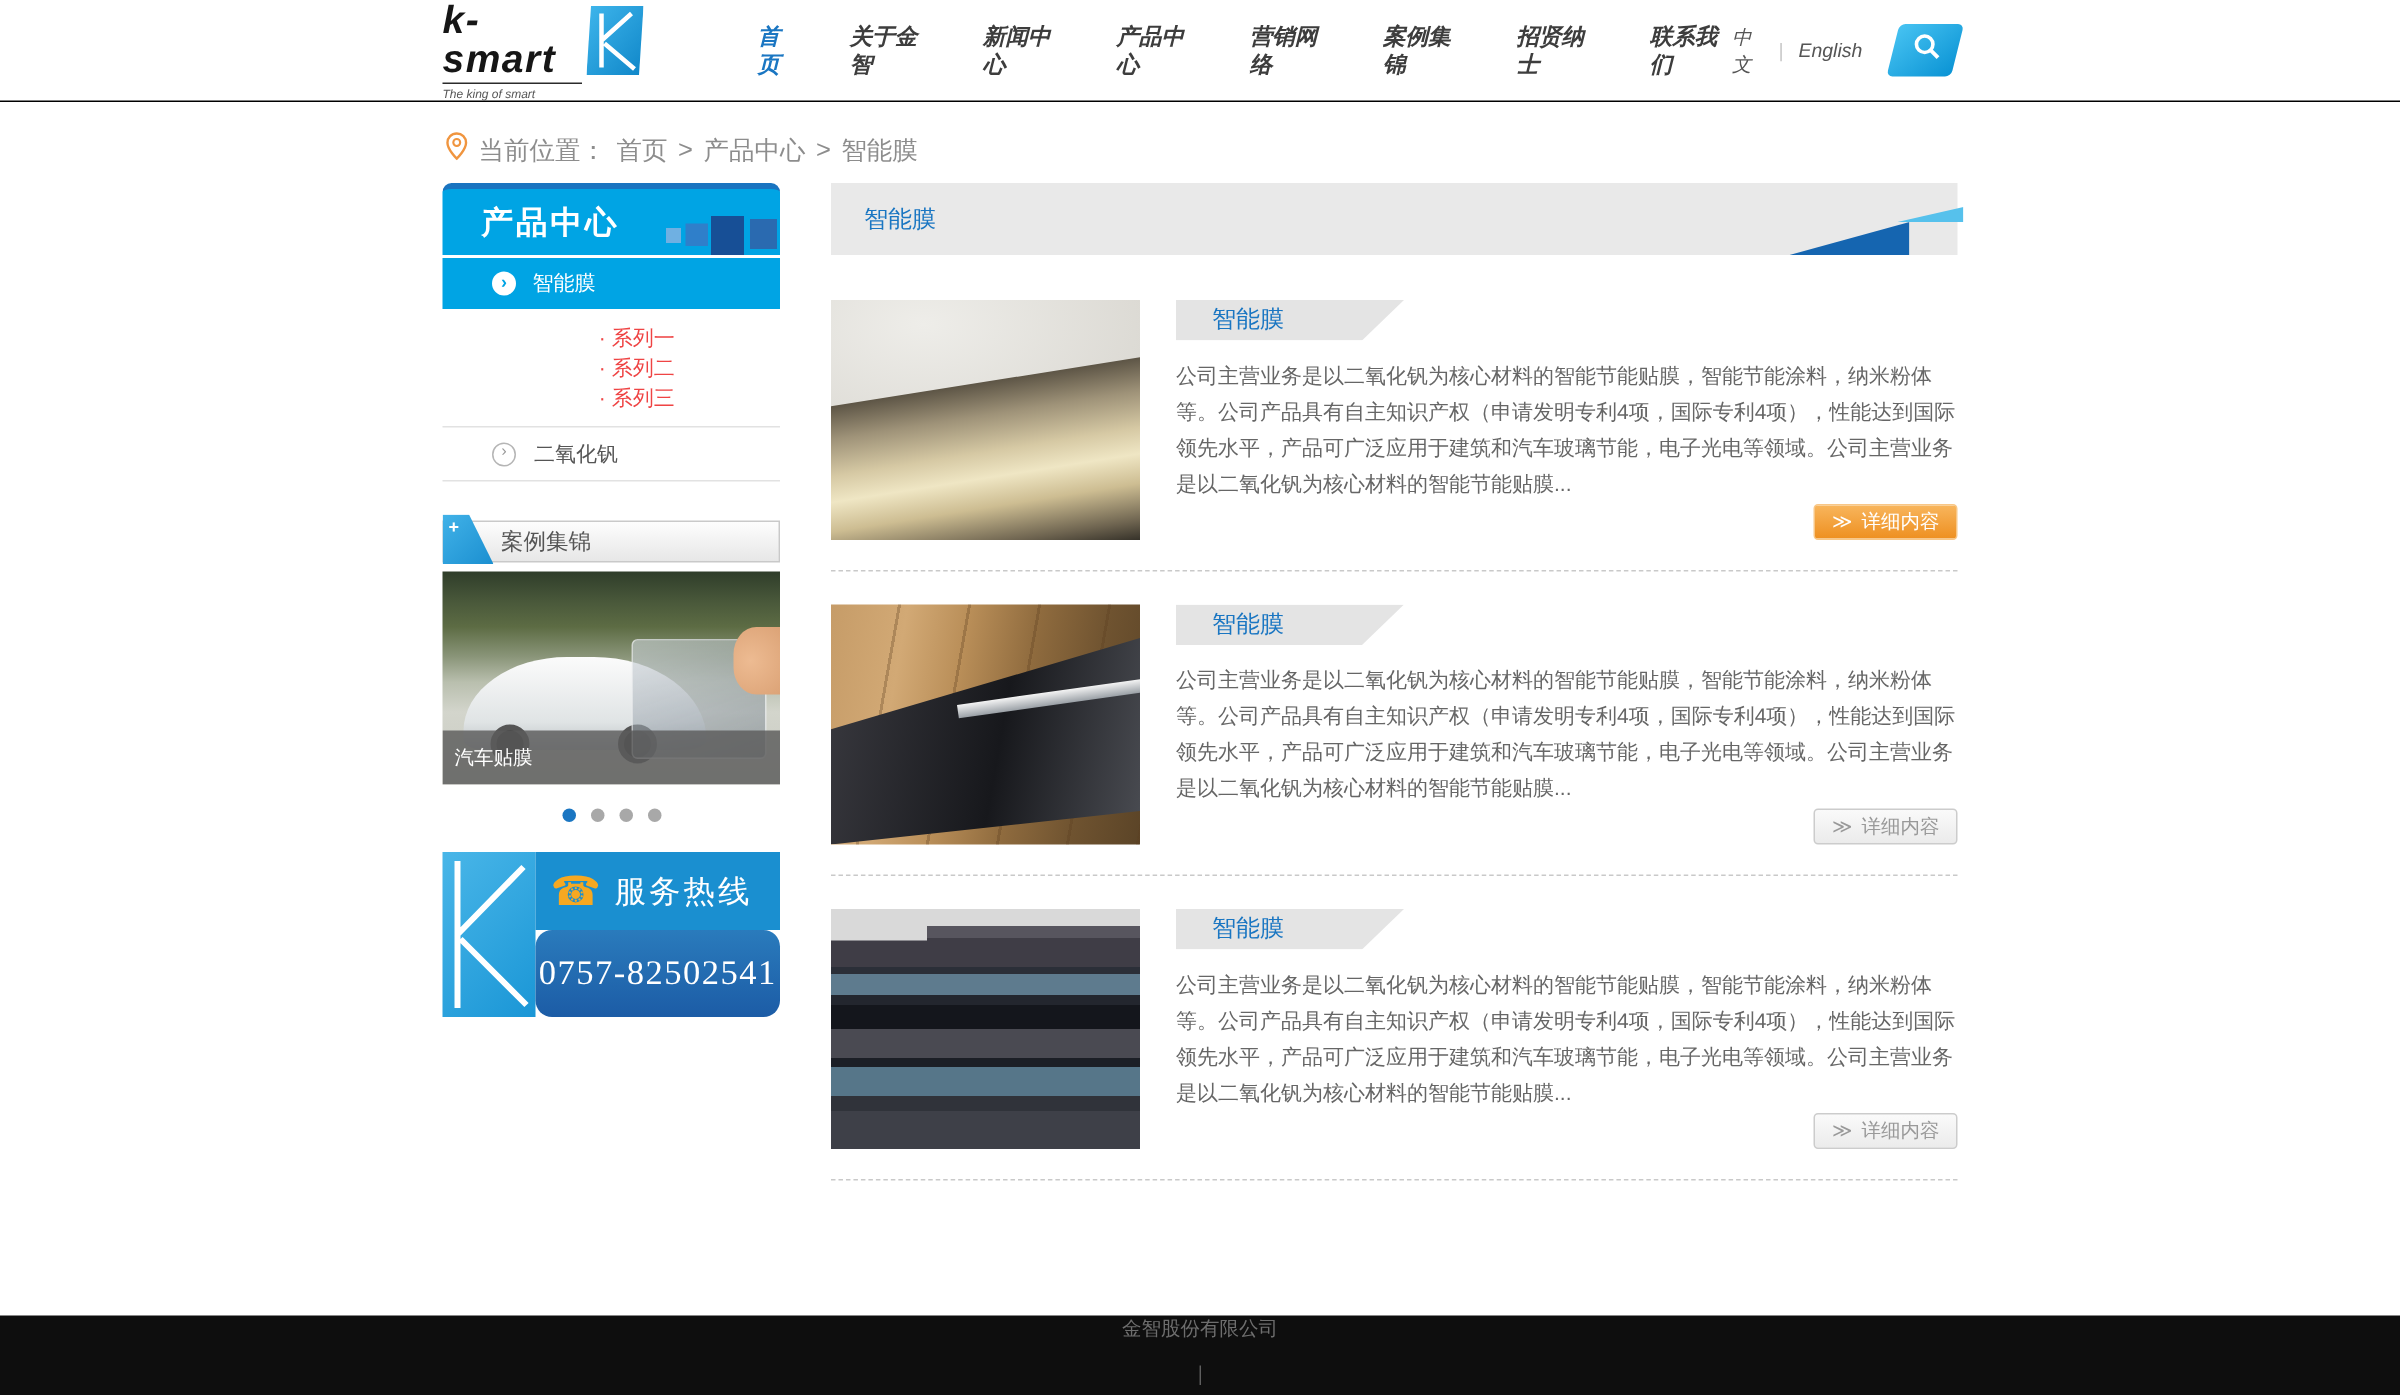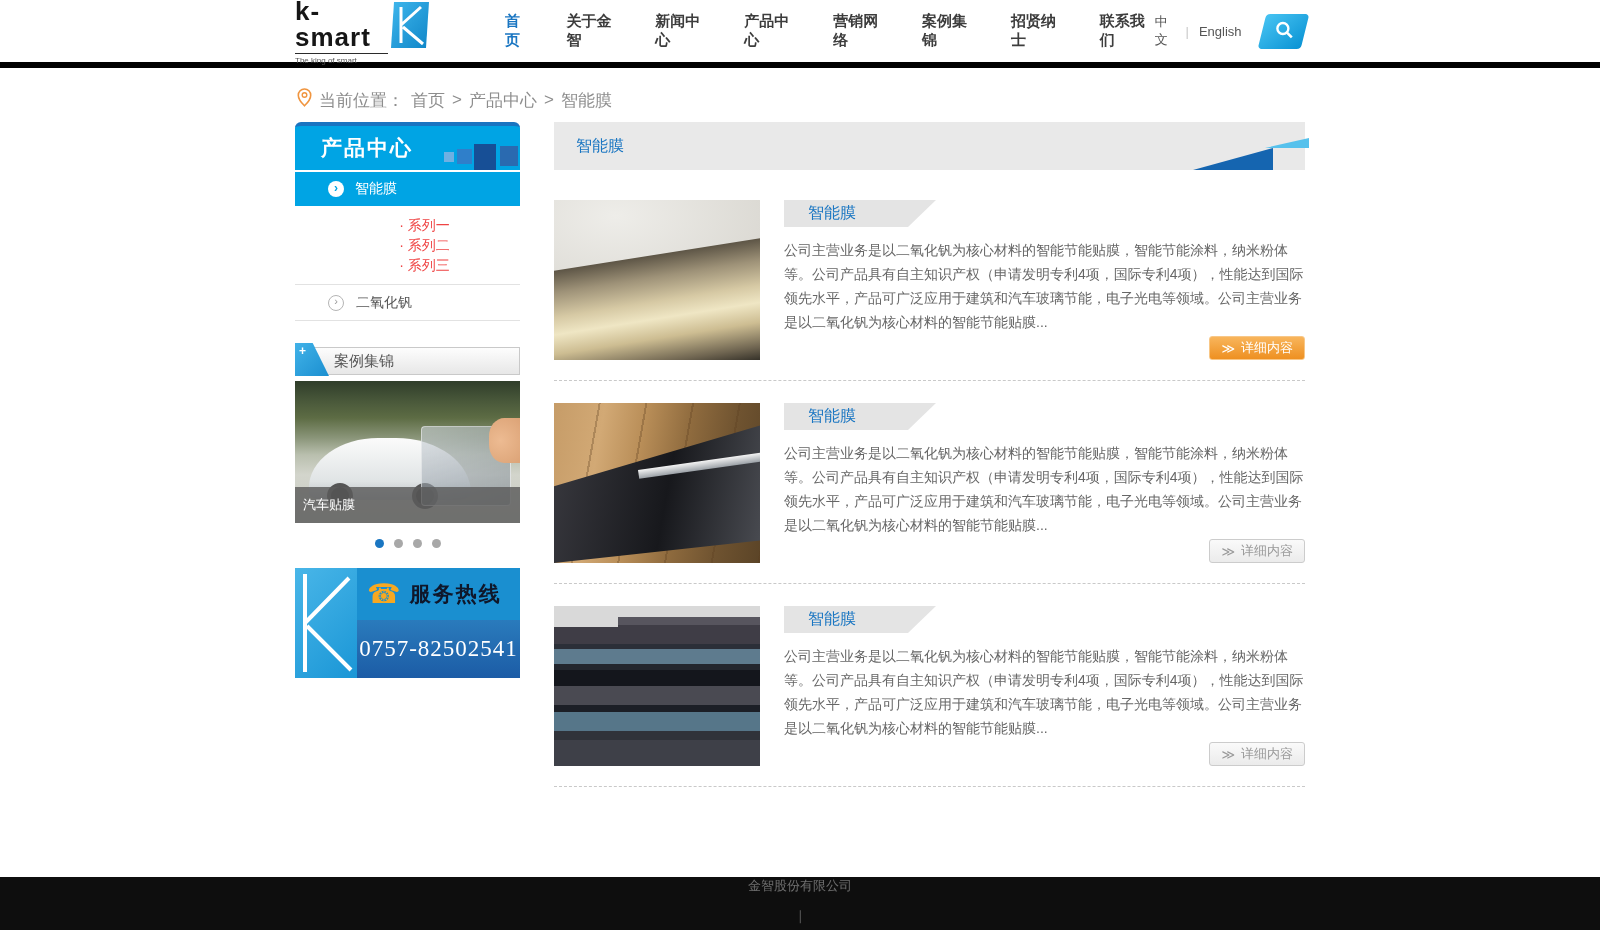--- a/index.html
+++ b/index.html
@@ -1,20 +1,20 @@
 <!DOCTYPE html>
 <html><head>
 <meta charset="utf-8">
 <style>
   * { margin:0; padding:0; box-sizing:border-box; }
   body { width:1600px; height:930px; background:#fff; font-family:"Liberation Sans","DejaVu Sans",sans-serif; display:flex; flex-direction:column; overflow:hidden; }
   a { text-decoration:none; }
 
   
-  .top { height:68px; border-bottom:6px solid #000000; flex:none; background:#fff; }
+  .top { height:68px; border-bottom:1px solid #000000; flex:none; background:#fff;font-style:italic; }
   .hdr-inner { width:1010px; margin:0 auto; height:100%; display:flex; align-items:center; }
   .logo { display:flex; align-items:center; cursor:pointer; }
   .logo-txt { display:flex; flex-direction:column; align-items:flex-start; }
   .logo-name { font-size:26px; font-weight:bold; color:#161616; letter-spacing:1px; line-height:1; }
   .logo-tag { font-size:8px; color:#555; border-top:1px solid #2b2b2b; margin-top:3px; padding-top:2px; width:100%; }
   .logo-mark { margin-left:3px; margin-top:-8px; }
   .nav { display:flex; gap:34px; margin-left:76px; }
   .nav a { font-size:15px; font-weight:bold; color:#3d3d3d; cursor:pointer; }
   .nav a.active { color:#1a76c2; }
   .lang { margin-left:auto; display:flex; align-items:center; gap:10px; font-size:13px; }
@@ -58,22 +58,22 @@
   .case-caption { position:absolute; left:0; right:0; bottom:0; height:36px; background:rgba(92,92,92,.82); color:#fff; font-size:13px; display:flex; align-items:center; padding-left:8px; }
   .dots { display:flex; justify-content:center; gap:10px; margin-top:16px; }
   .dot { width:9px; height:9px; border-radius:50%; background:#a8a8a8; cursor:pointer; }
   .dot.active { background:#1a76c2; }
 
   .hotline { margin-top:20px; height:110px; display:flex; }
   .hl-left { width:62px; flex:none; background:linear-gradient(135deg,#49b6e8,#1a96d6); }
   .hl-right { flex:1; display:flex; flex-direction:column; }
   .hl-top { height:52px; background:#1a8fd0; display:flex; align-items:center; gap:9px; padding-left:10px; }
   .hl-top .ph { color:#f6a821; font-size:27px; line-height:1; }
-  .hl-top .t { color:#0f172a; font-size:21px; font-weight:bold; letter-spacing:2px; }
-  .hl-bottom { flex:1; background:linear-gradient(#2a7bbc,#1c5ca6); display:flex; align-items:center; justify-content:center; color:#fff; font-family:"Liberation Serif","DejaVu Serif",serif; font-size:23px; letter-spacing:1px; }
+  .hl-top .t { color:#ffffff; font-size:21px; font-weight:normal; letter-spacing:2px; }
+  .hl-bottom { flex:1; background:linear-gradient(#2a7bbc,#1c5ca6); display:flex; align-items:center; justify-content:center; color:#fff; font-family:"Liberation Serif","DejaVu Serif",serif; font-size:23px; letter-spacing:1px;border-radius:11px; }
 
   
   .content { flex:1; min-width:0; }
   .c-head { position:relative; height:48px; background:#e9e9e9; display:flex; align-items:center; padding-left:22px; font-size:16px; color:#1a76c2; margin-bottom:30px; }
   .tri-dark { position:absolute; right:32px; bottom:0; width:80px; height:22px; background:#1565b0; clip-path:polygon(100% 0,100% 100%,0 100%); }
   .tri-light { position:absolute; right:-4px; bottom:22px; width:44px; height:10px; background:#56c1ec; clip-path:polygon(0 100%,100% 0,100% 100%); }
 
   .item { display:flex; gap:24px; padding-bottom:20px; border-bottom:1px dashed #c9c9c9; margin-bottom:22px; }
   .item-img { width:206px; height:160px; flex:none; position:relative; overflow:hidden; cursor:pointer; }
   .img-roll { background:radial-gradient(120% 90% at 30% 10%,#eeede9 0%,#dcdad4 60%,#c7c4bd 100%); }

